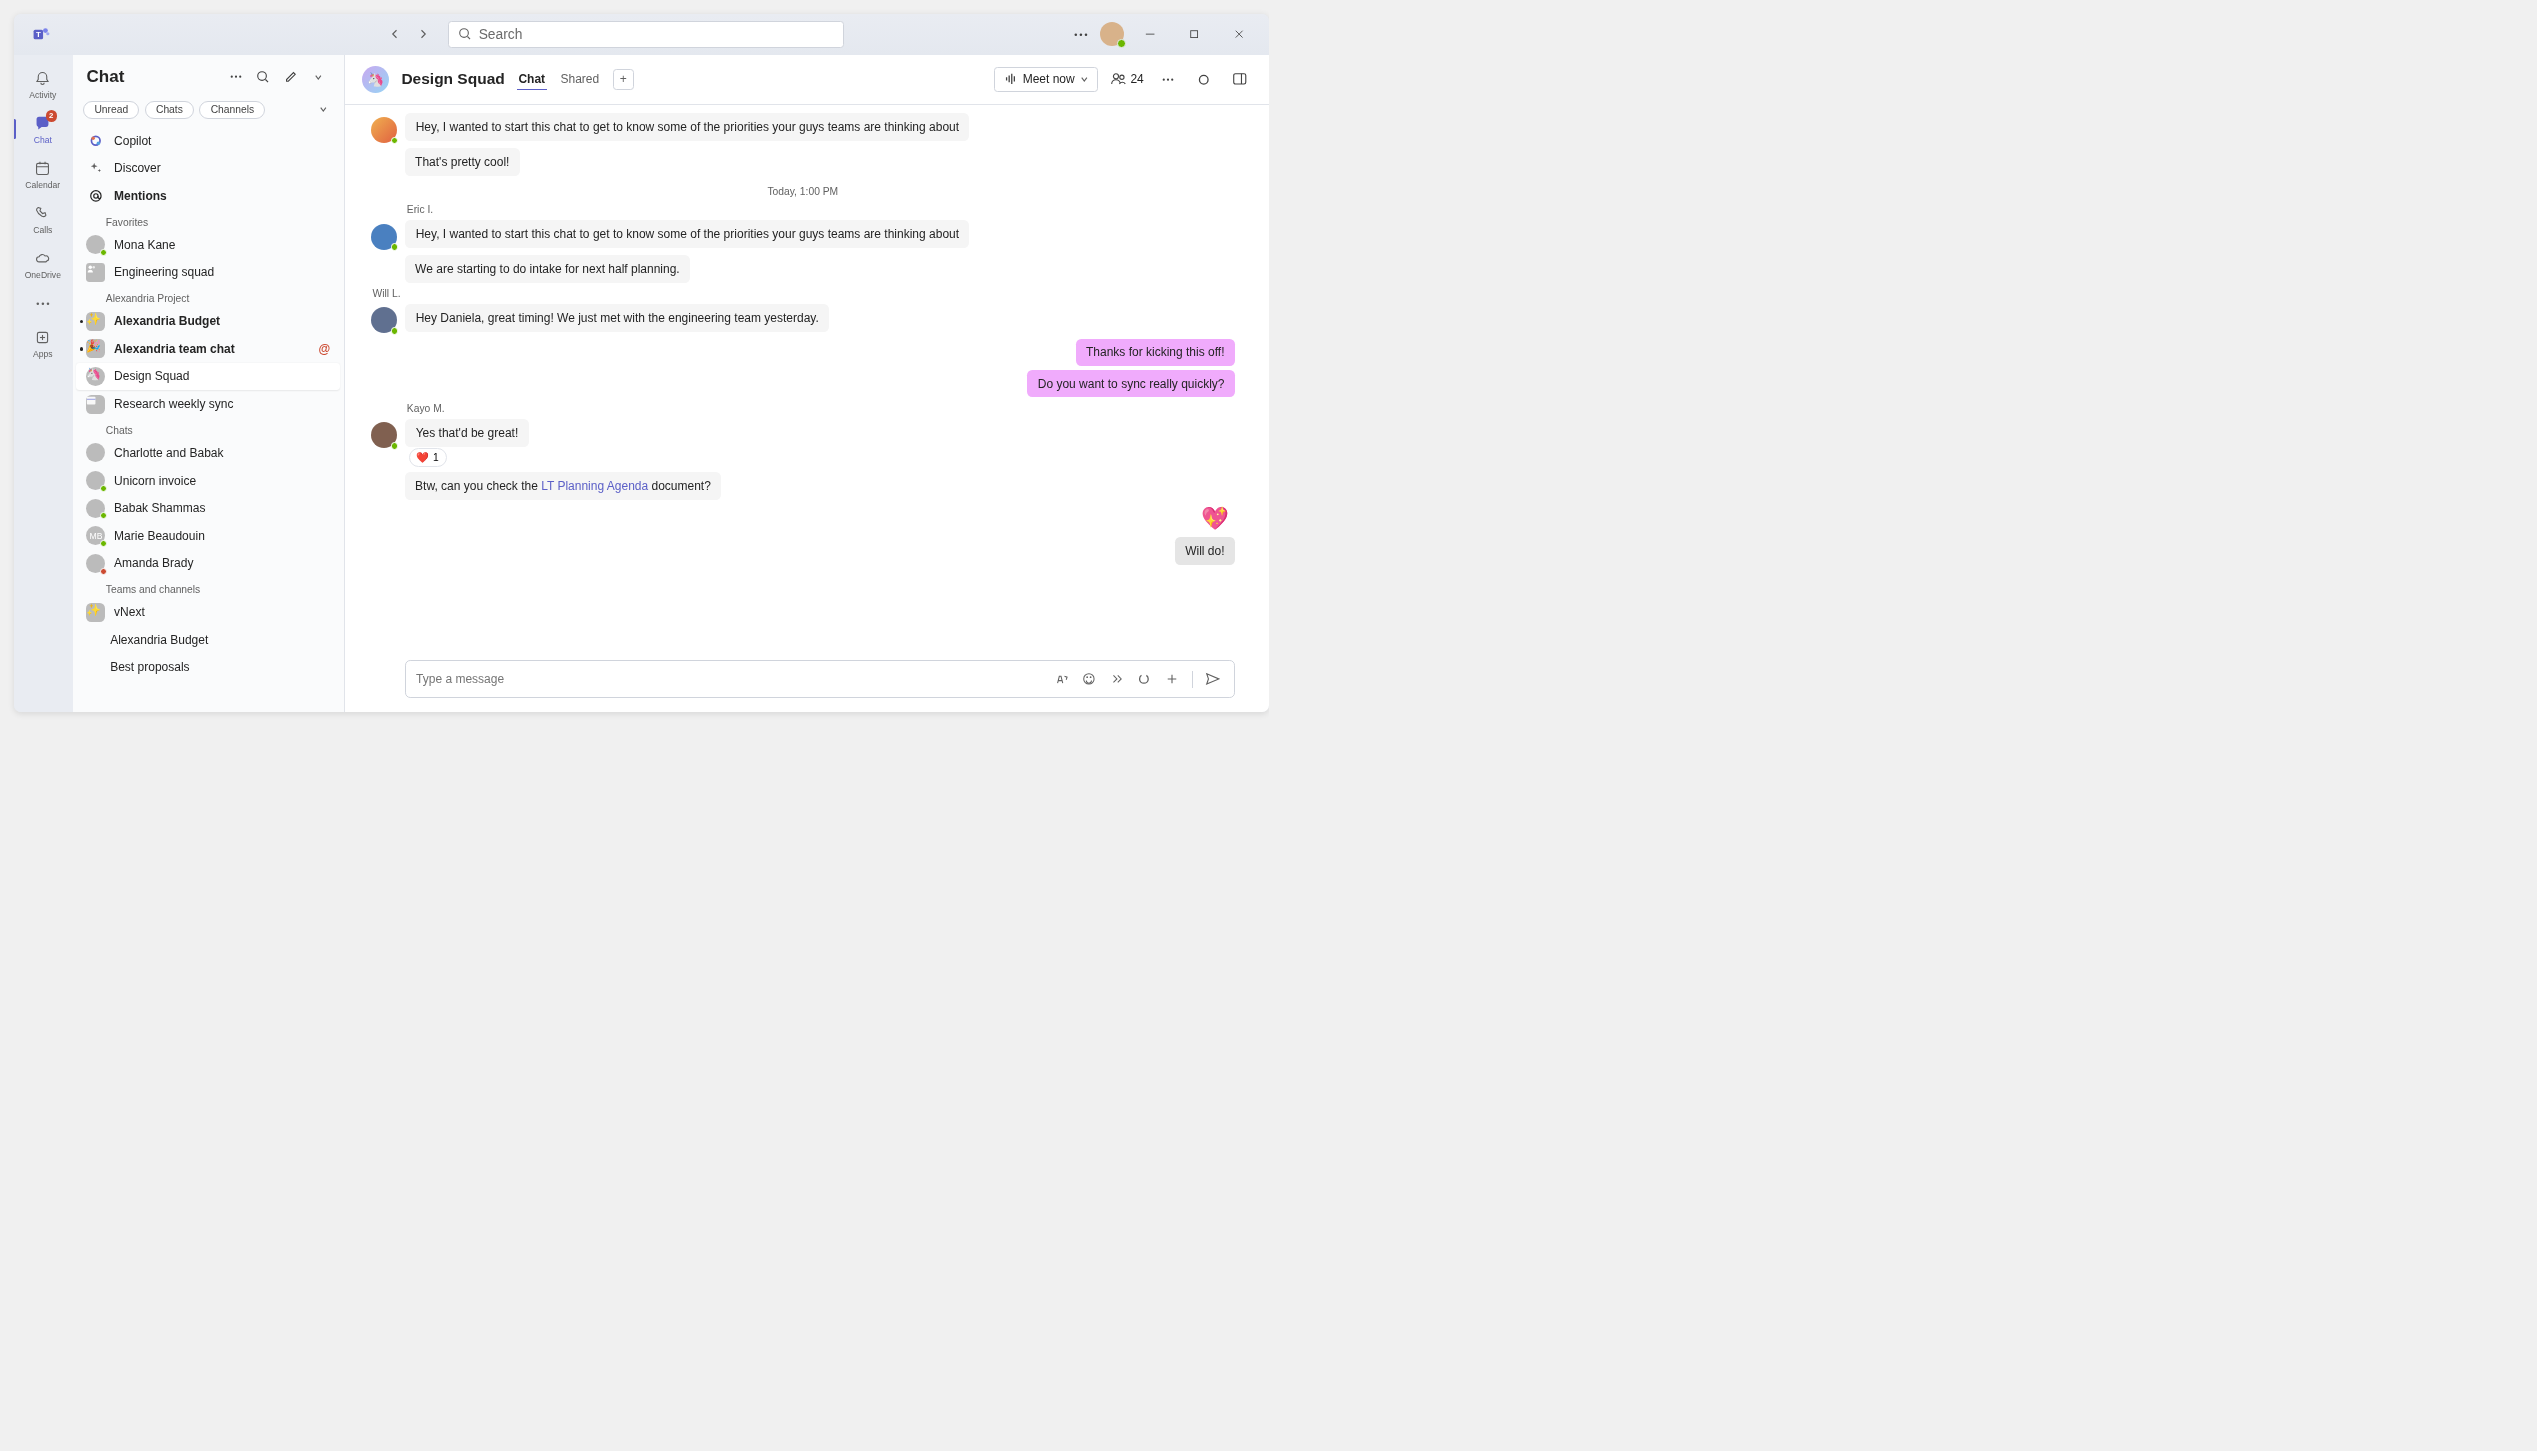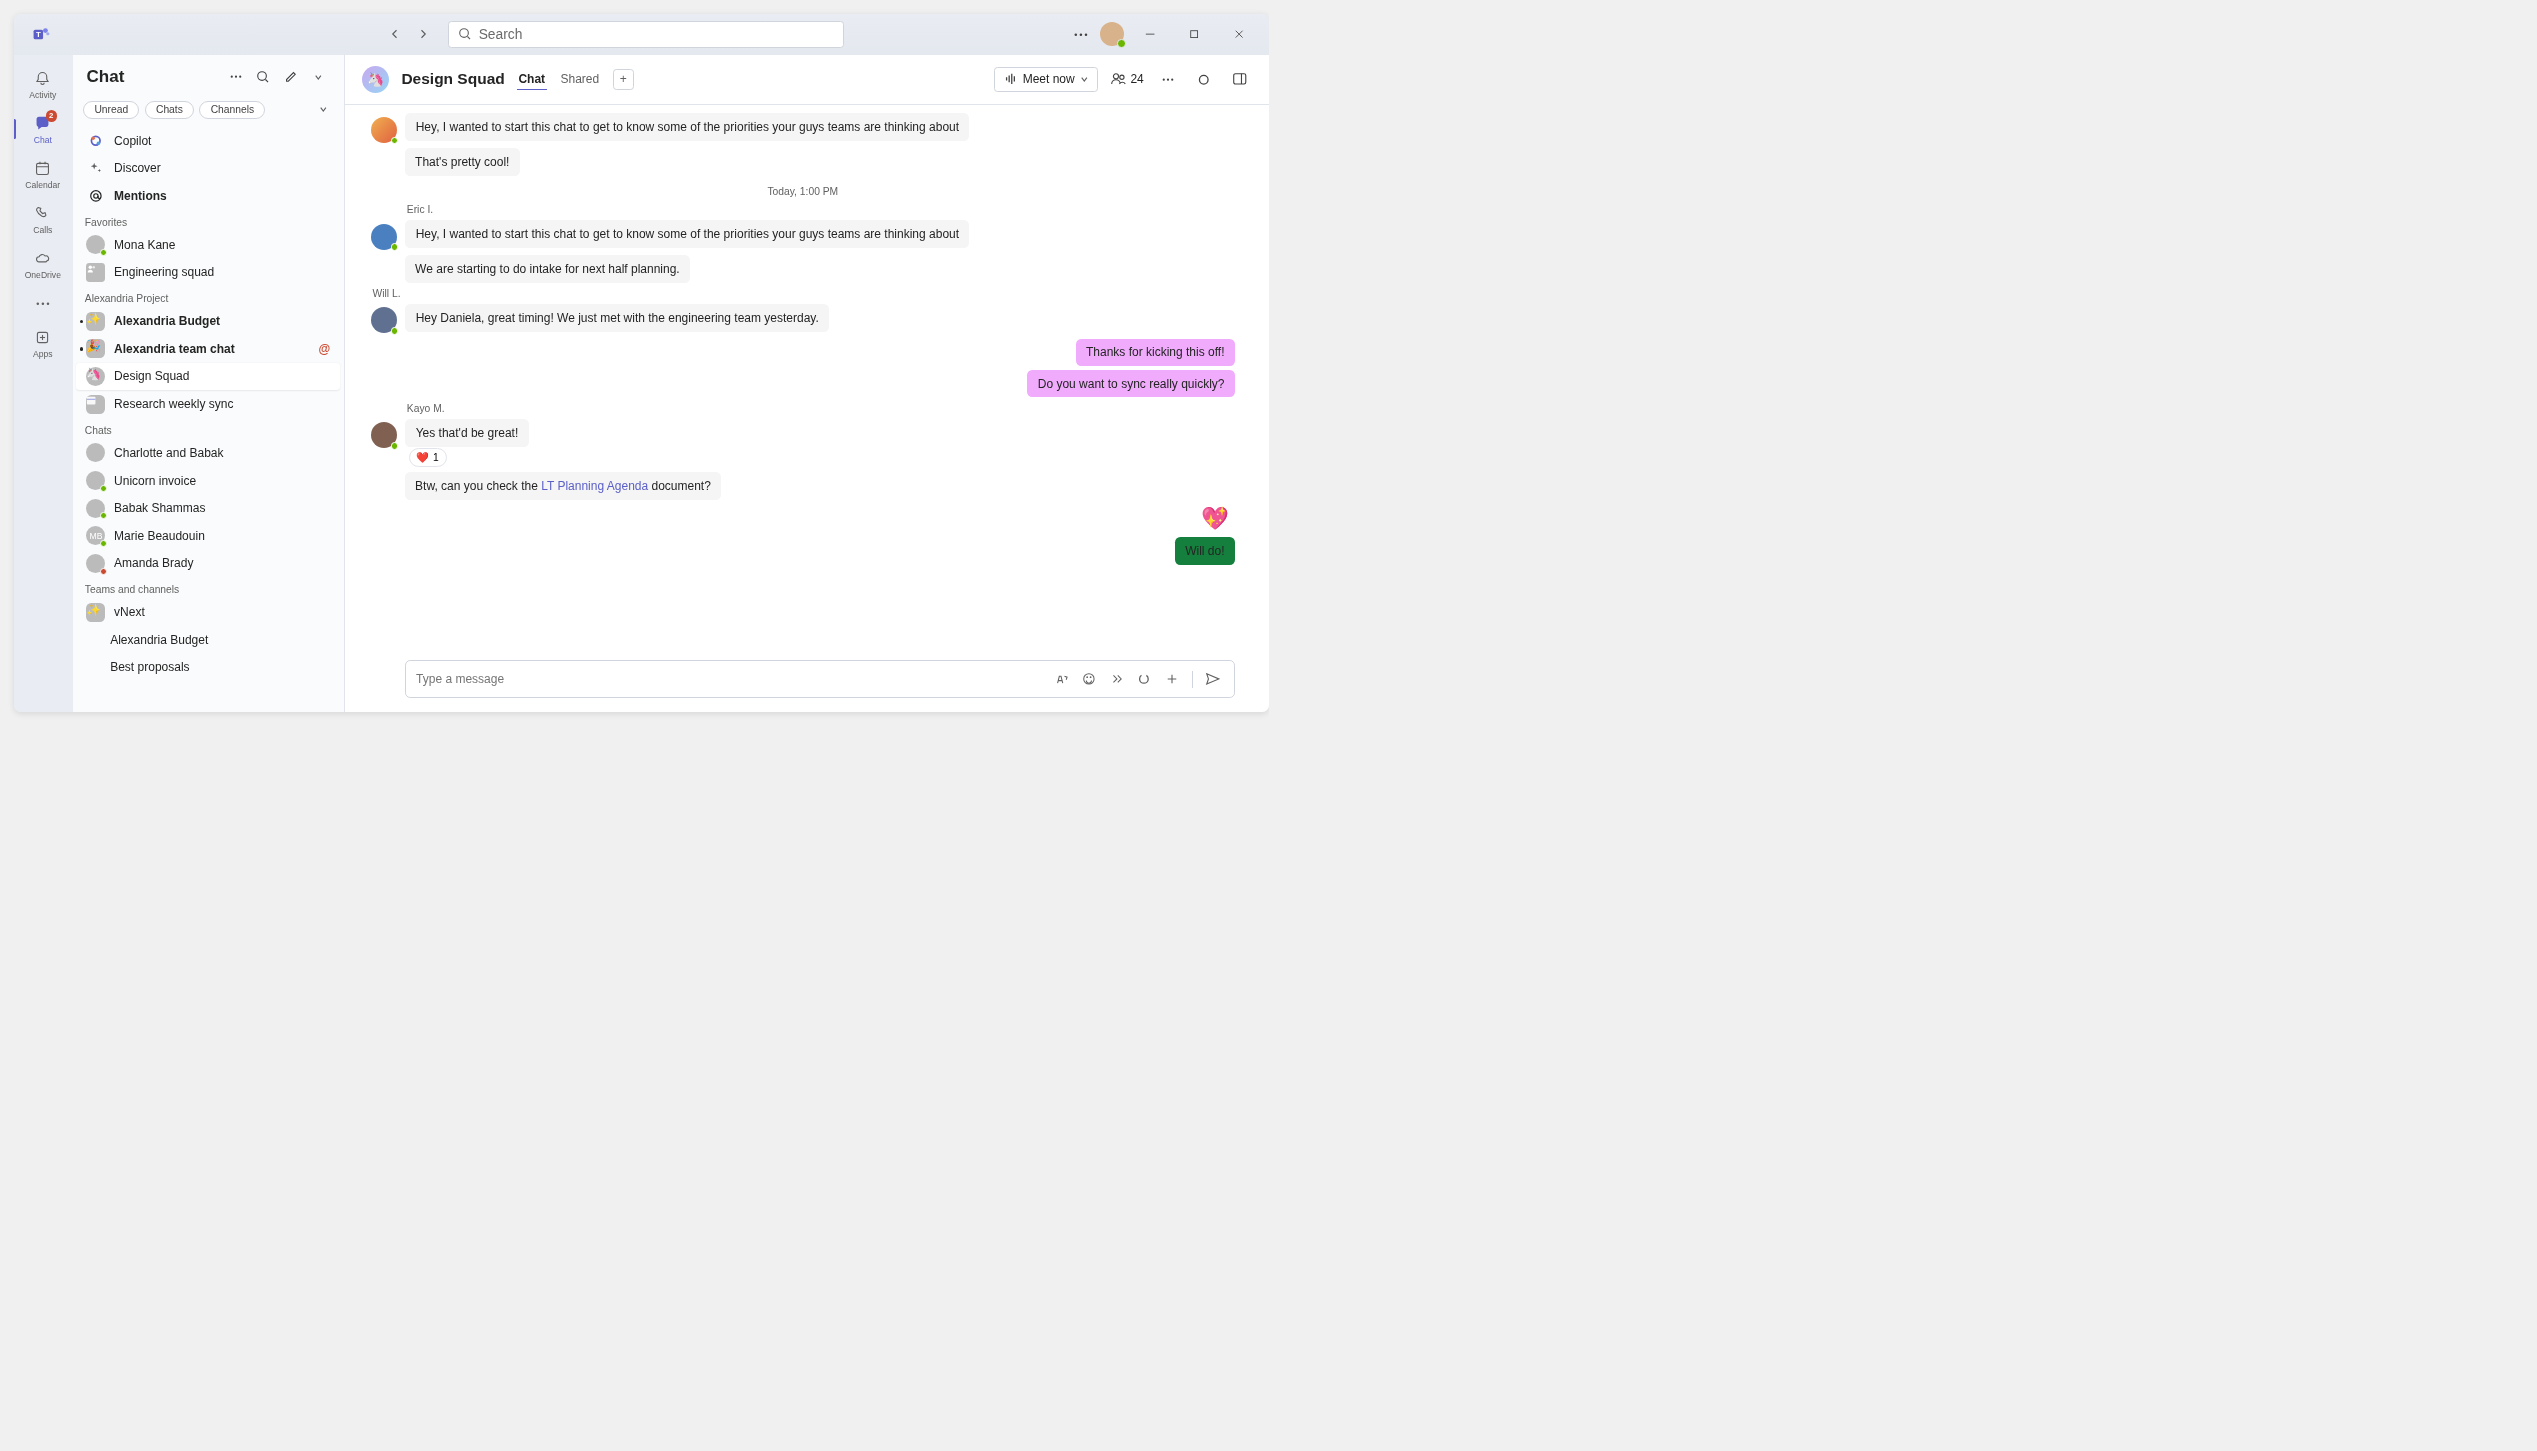--- a/index.html
+++ b/index.html
@@ -35,21 +35,21 @@
 .sb-filters .down { margin-left:auto; width:20.7px; height:20.7px; display:flex; align-items:center; justify-content:center; color:#616161; cursor:pointer; }
 .sb-list { flex:1; overflow-y:auto; padding-bottom:17px; }
 .sb-row { height:27.6px; display:flex; align-items:center; padding:0 10.3px; gap:8.6px; cursor:pointer; font-size:12px; color:#242424; border-radius:3.4px; margin:0 3.4px; position:relative; }
 .sb-row.selected { background:#fff; box-shadow:0 0.9px 1.7px rgba(0,0,0,.08); }
 .sb-row.bold { font-weight:600; }
 .sb-row .ic { width:19px; height:19px; border-radius:3.4px; display:flex; align-items:center; justify-content:center; font-size:11.2px; flex-shrink:0; }
 .sb-row .av { width:19px; height:19px; border-radius:50%; background:#bbb; position:relative; flex-shrink:0; }
 .sb-row .av .p { position:absolute; bottom:-1.7px; right:-1.7px; width:6.9px; height:6.9px; border-radius:50%; border:1.3px solid #fafbfc; }
 .sb-row .dot { width:3.4px; height:3.4px; border-radius:50%; background:#242424; position:absolute; left:3.4px; }
 .sb-row .at { margin-left:auto; color:#cc4a31; font-size:12px; }
-.sb-section { font-size:10.3px; color:#616161; padding:6.9px 12px 3.4px; }
+.sb-section { font-size:10.3px; color:#616161; padding:6.9px 12px 3.4px;margin-left:21px; }
 .main { flex:1; background:#fff; display:flex; flex-direction:column; overflow:hidden; }
 .main-header { height:50px; border-bottom:0.9px solid #e1e4ea; display:flex; align-items:center; padding:0 17px; gap:12px; }
 .mh-avatar { width:27.6px; height:27.6px; border-radius:50%; background:linear-gradient(135deg,#c9a8f0,#96d5f4); display:flex;align-items:center;justify-content:center; font-size:13.8px; }
 .mh-title { font-size:15.5px; font-weight:700; color:#242424; }
 .mh-tab { font-size:12px; color:#616161; cursor:pointer; padding:3.4px 1.7px; }
 .mh-tab.active { color:#242424; font-weight:600; border-bottom:1.7px solid #5b5fc7; }
 .mh-add { width:20.7px; height:20.7px; display:flex; align-items:center; justify-content:center; color:#616161; border:0.9px solid #d0d4dc; border-radius:3.4px; cursor:pointer; font-size:12px; }
 .mh-spacer { flex:1; }
 .mh-btn { display:flex; align-items:center; gap:5.2px; padding:4.3px 8.6px; border:0.9px solid #d0d4dc; border-radius:3.4px; cursor:pointer; font-size:12px; color:#242424; }
 .mh-people { display:flex; align-items:center; gap:3.4px; font-size:12px; color:#242424; cursor:pointer; }
@@ -459,21 +459,21 @@
             <div class="rx">
                 <span>❤️</span>
                 <span>1</span>
               </div>
           </div>
         </div>
         <div class="bubble cont"><span>Btw, can you check the </span><span class="link">LT Planning Agenda</span><span> document?</span></div>
 
         <div class="big-emoji">💖</div>
         <div class="self-row">
-          <div class="sbubble" style="background:#15803d"><span>Will do!</span></div>
+          <div class="sbubble" style="background:#e5e5e5"><span>Will do!</span></div>
         </div>
       </div>
 
       <div class="compose">
         <input type="text" placeholder="Type a message" style="">
         <div class="c-icon">
             <svg width="13.8" height="13.8" viewBox="0 0 16 16">
               <path d="M3 13l2-8h2l2 8M4 10h4 M11 5l3 1-1 3" stroke="#616161" stroke-width="1.2" fill="none"></path>
             </svg>
           </div>

